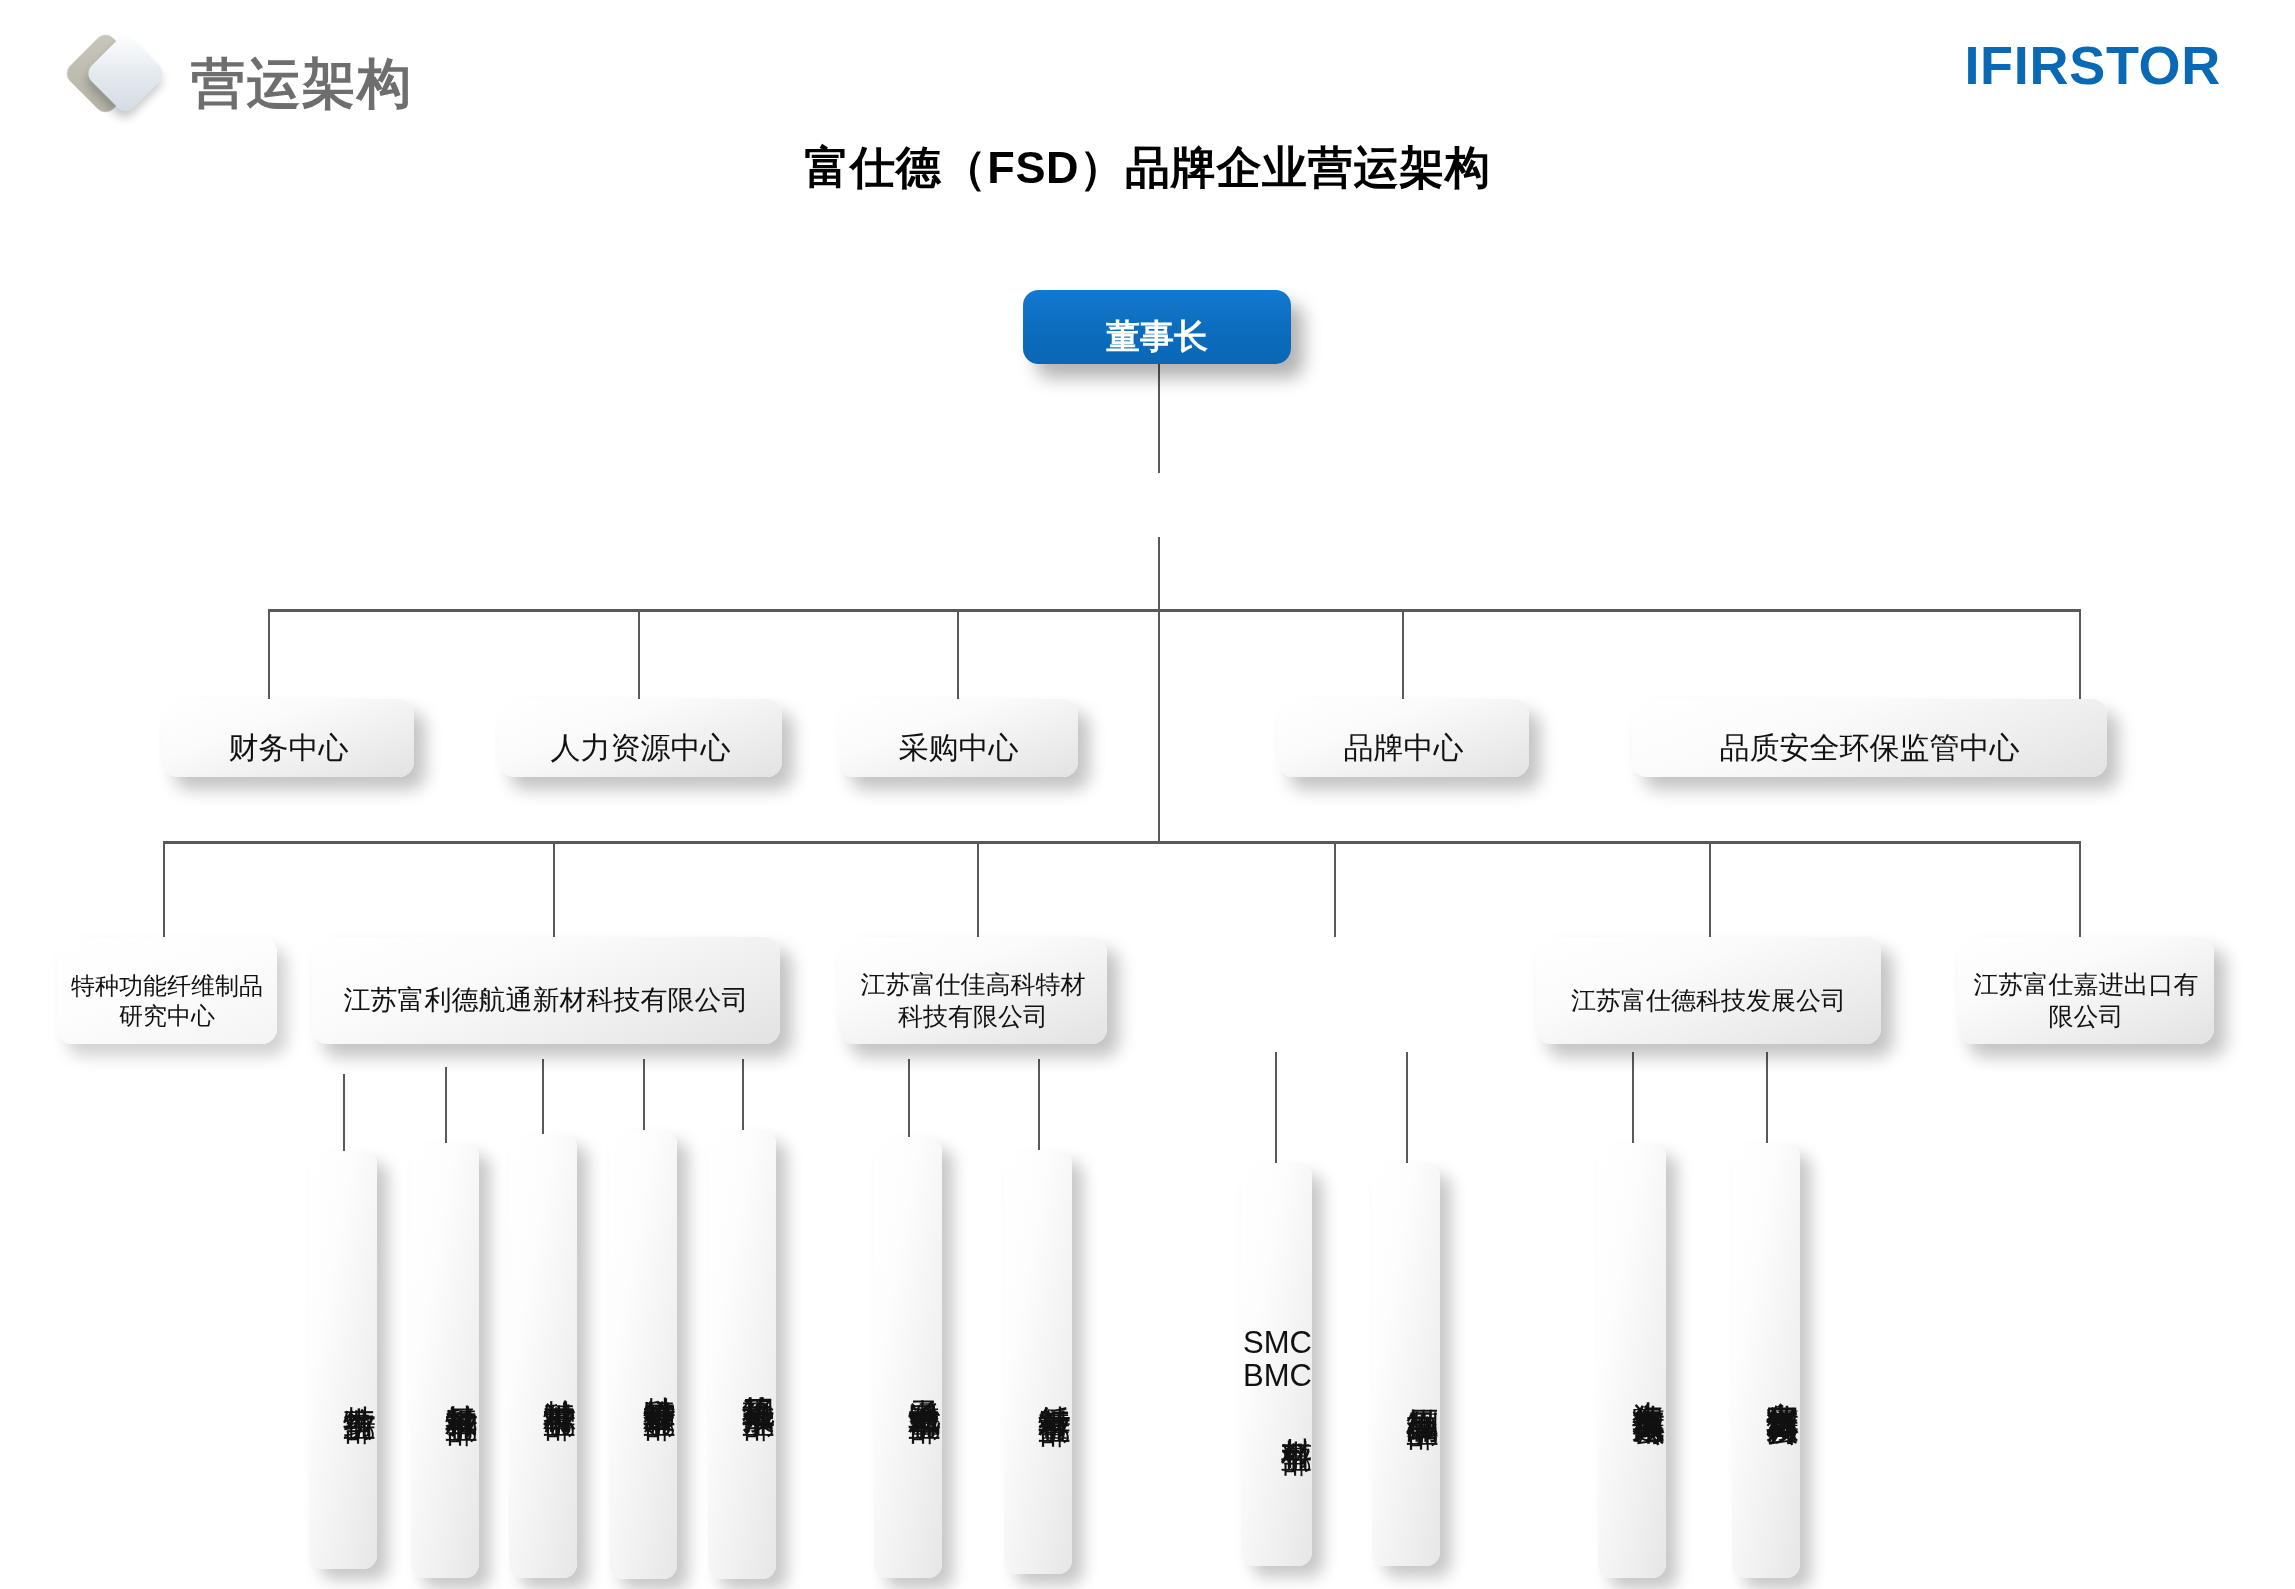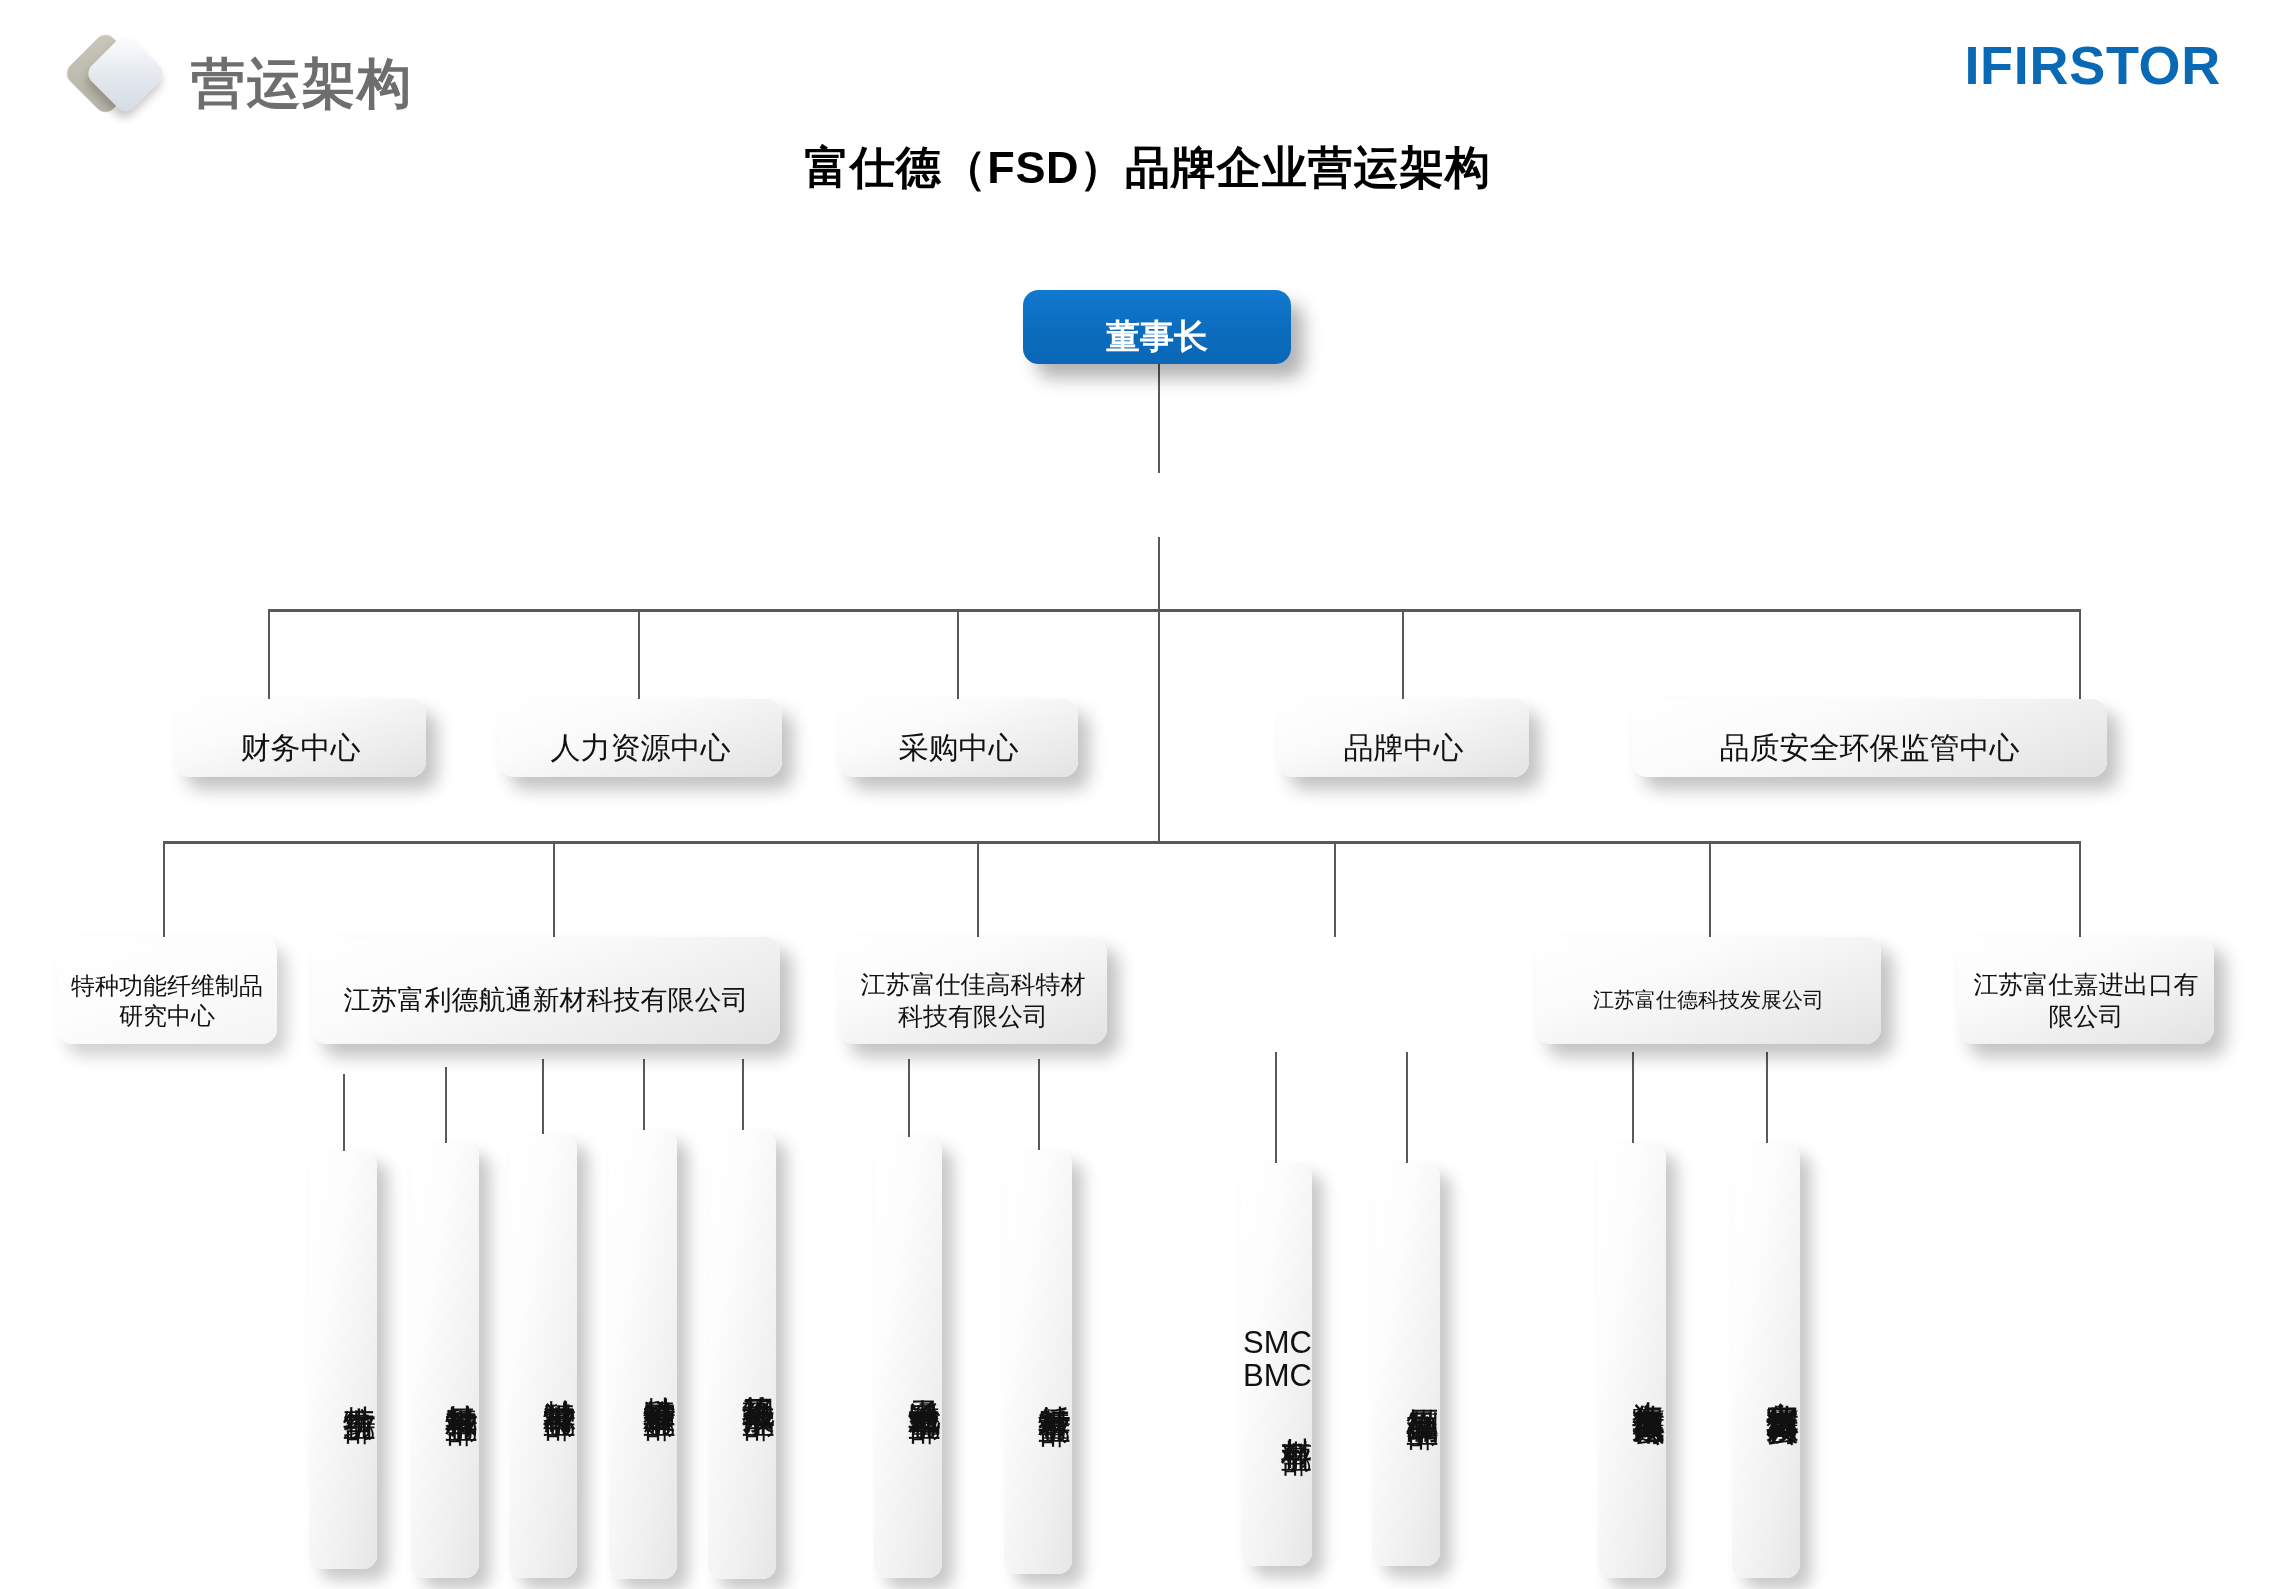--- a/index.html
+++ b/index.html
@@ -151,21 +151,21 @@
   <div class="ln vln-thin" style="left:1406px;top:1052px;height:113px;"></div>
 
   <div class="ln vln-thin" style="left:1632px;top:1052px;height:92px;"></div>
   <div class="ln vln-thin" style="left:1766px;top:1052px;height:92px;"></div>
 
   <div class="node node-blue" style="left:1023px;top:290px;width:268px;height:74px;font-size:34px;">
     <span class="lbl">董事长</span>
   </div>
 
 
-  <div class="node node-white" style="left:175px;top:699px;width:251px;height:78px;font-size:30px;text-align:center;">
+  <div class="node node-white" style="left:163px;top:699px;width:251px;height:78px;font-size:30px;text-align:center;">
     <span class="lbl">财务中心</span>
   </div>
   <div class="node node-white" style="left:499px;top:699px;width:283px;height:78px;font-size:30px;">
     <span class="lbl">人力资源中心</span>
   </div>
   <div class="node node-white" style="left:839px;top:699px;width:239px;height:78px;font-size:30px;">
     <span class="lbl">采购中心</span>
   </div>
   <div class="node node-white" style="left:1278px;top:699px;width:251px;height:78px;font-size:30px;">
     <span class="lbl">品牌中心</span>
@@ -176,21 +176,21 @@
 
   <div class="node node-white plain" style="left:57px;top:937px;width:220px;height:107px;font-size:24px;line-height:1.25;padding:0 11.3px;">
     <span class="lbl">特种功能纤维制品研究中心</span>
   </div>
   <div class="node node-white" style="left:312px;top:937px;width:468px;height:107px;font-size:27px;line-height:1.25;padding:0 12.7px;">
     <span class="lbl">江苏富利德航通新材科技有限公司</span>
   </div>
   <div class="node node-white" style="left:839px;top:937px;width:268px;height:107px;font-size:25px;line-height:1.25;padding:0 11.3px;">
     <span class="lbl">江苏富仕佳高科特材科技有限公司</span>
   </div>
-  <div class="node node-white" style="left:1536px;top:937px;width:345px;height:107px;font-size:21px;line-height:1.25;padding:0 11.3px;">
+  <div class="node node-white" style="left:1536px;top:937px;width:345px;height:107px;font-size:25px;line-height:1.25;padding:0 11.3px;">
     <span class="lbl">江苏富仕德科技发展公司</span>
   </div>
   <div class="node node-white" style="left:1958px;top:937px;width:256px;height:107px;font-size:25px;line-height:1.25;padding:0 11.3px;">
     <span class="lbl">江苏富仕嘉进出口有限公司</span>
   </div>
 
   <div class="node node-vert" style="left:309px;top:1151px;width:68px;height:418px;font-size:32.5px;">
     <span class="lbl">特纺事业部</span>
   </div>
   <div class="node node-vert" style="left:411px;top:1143px;width:68px;height:435px;font-size:32.5px;">

